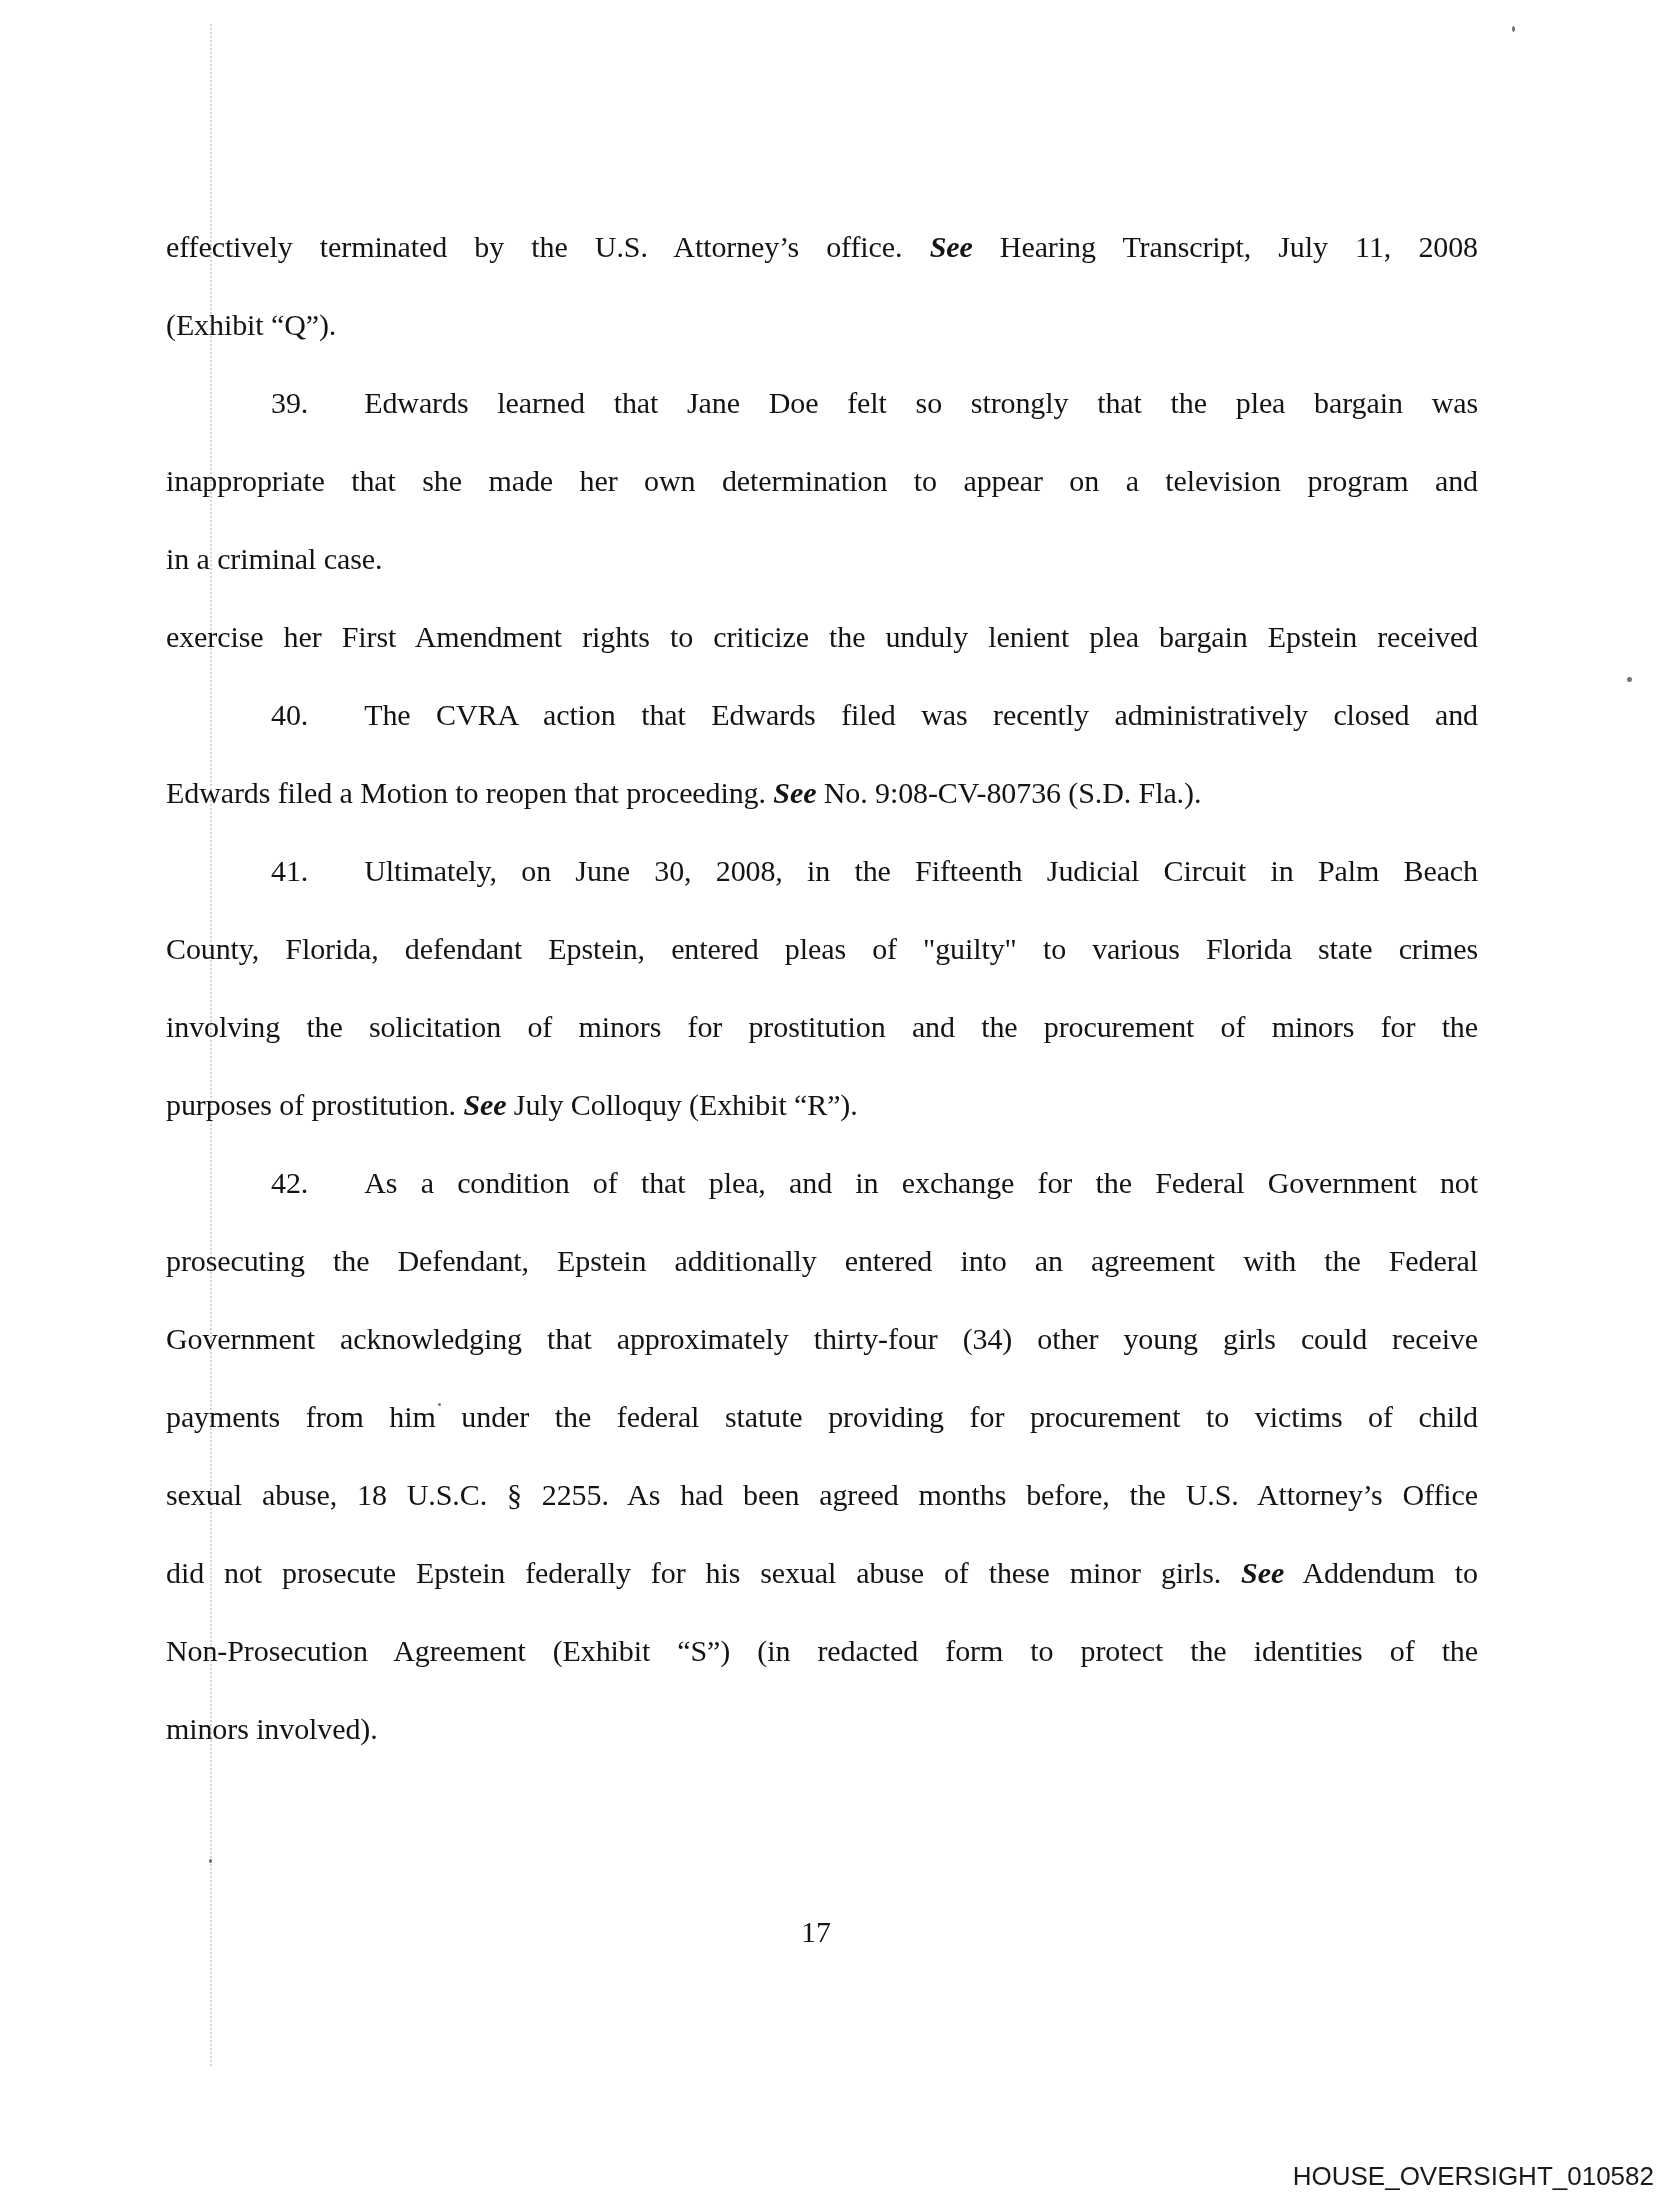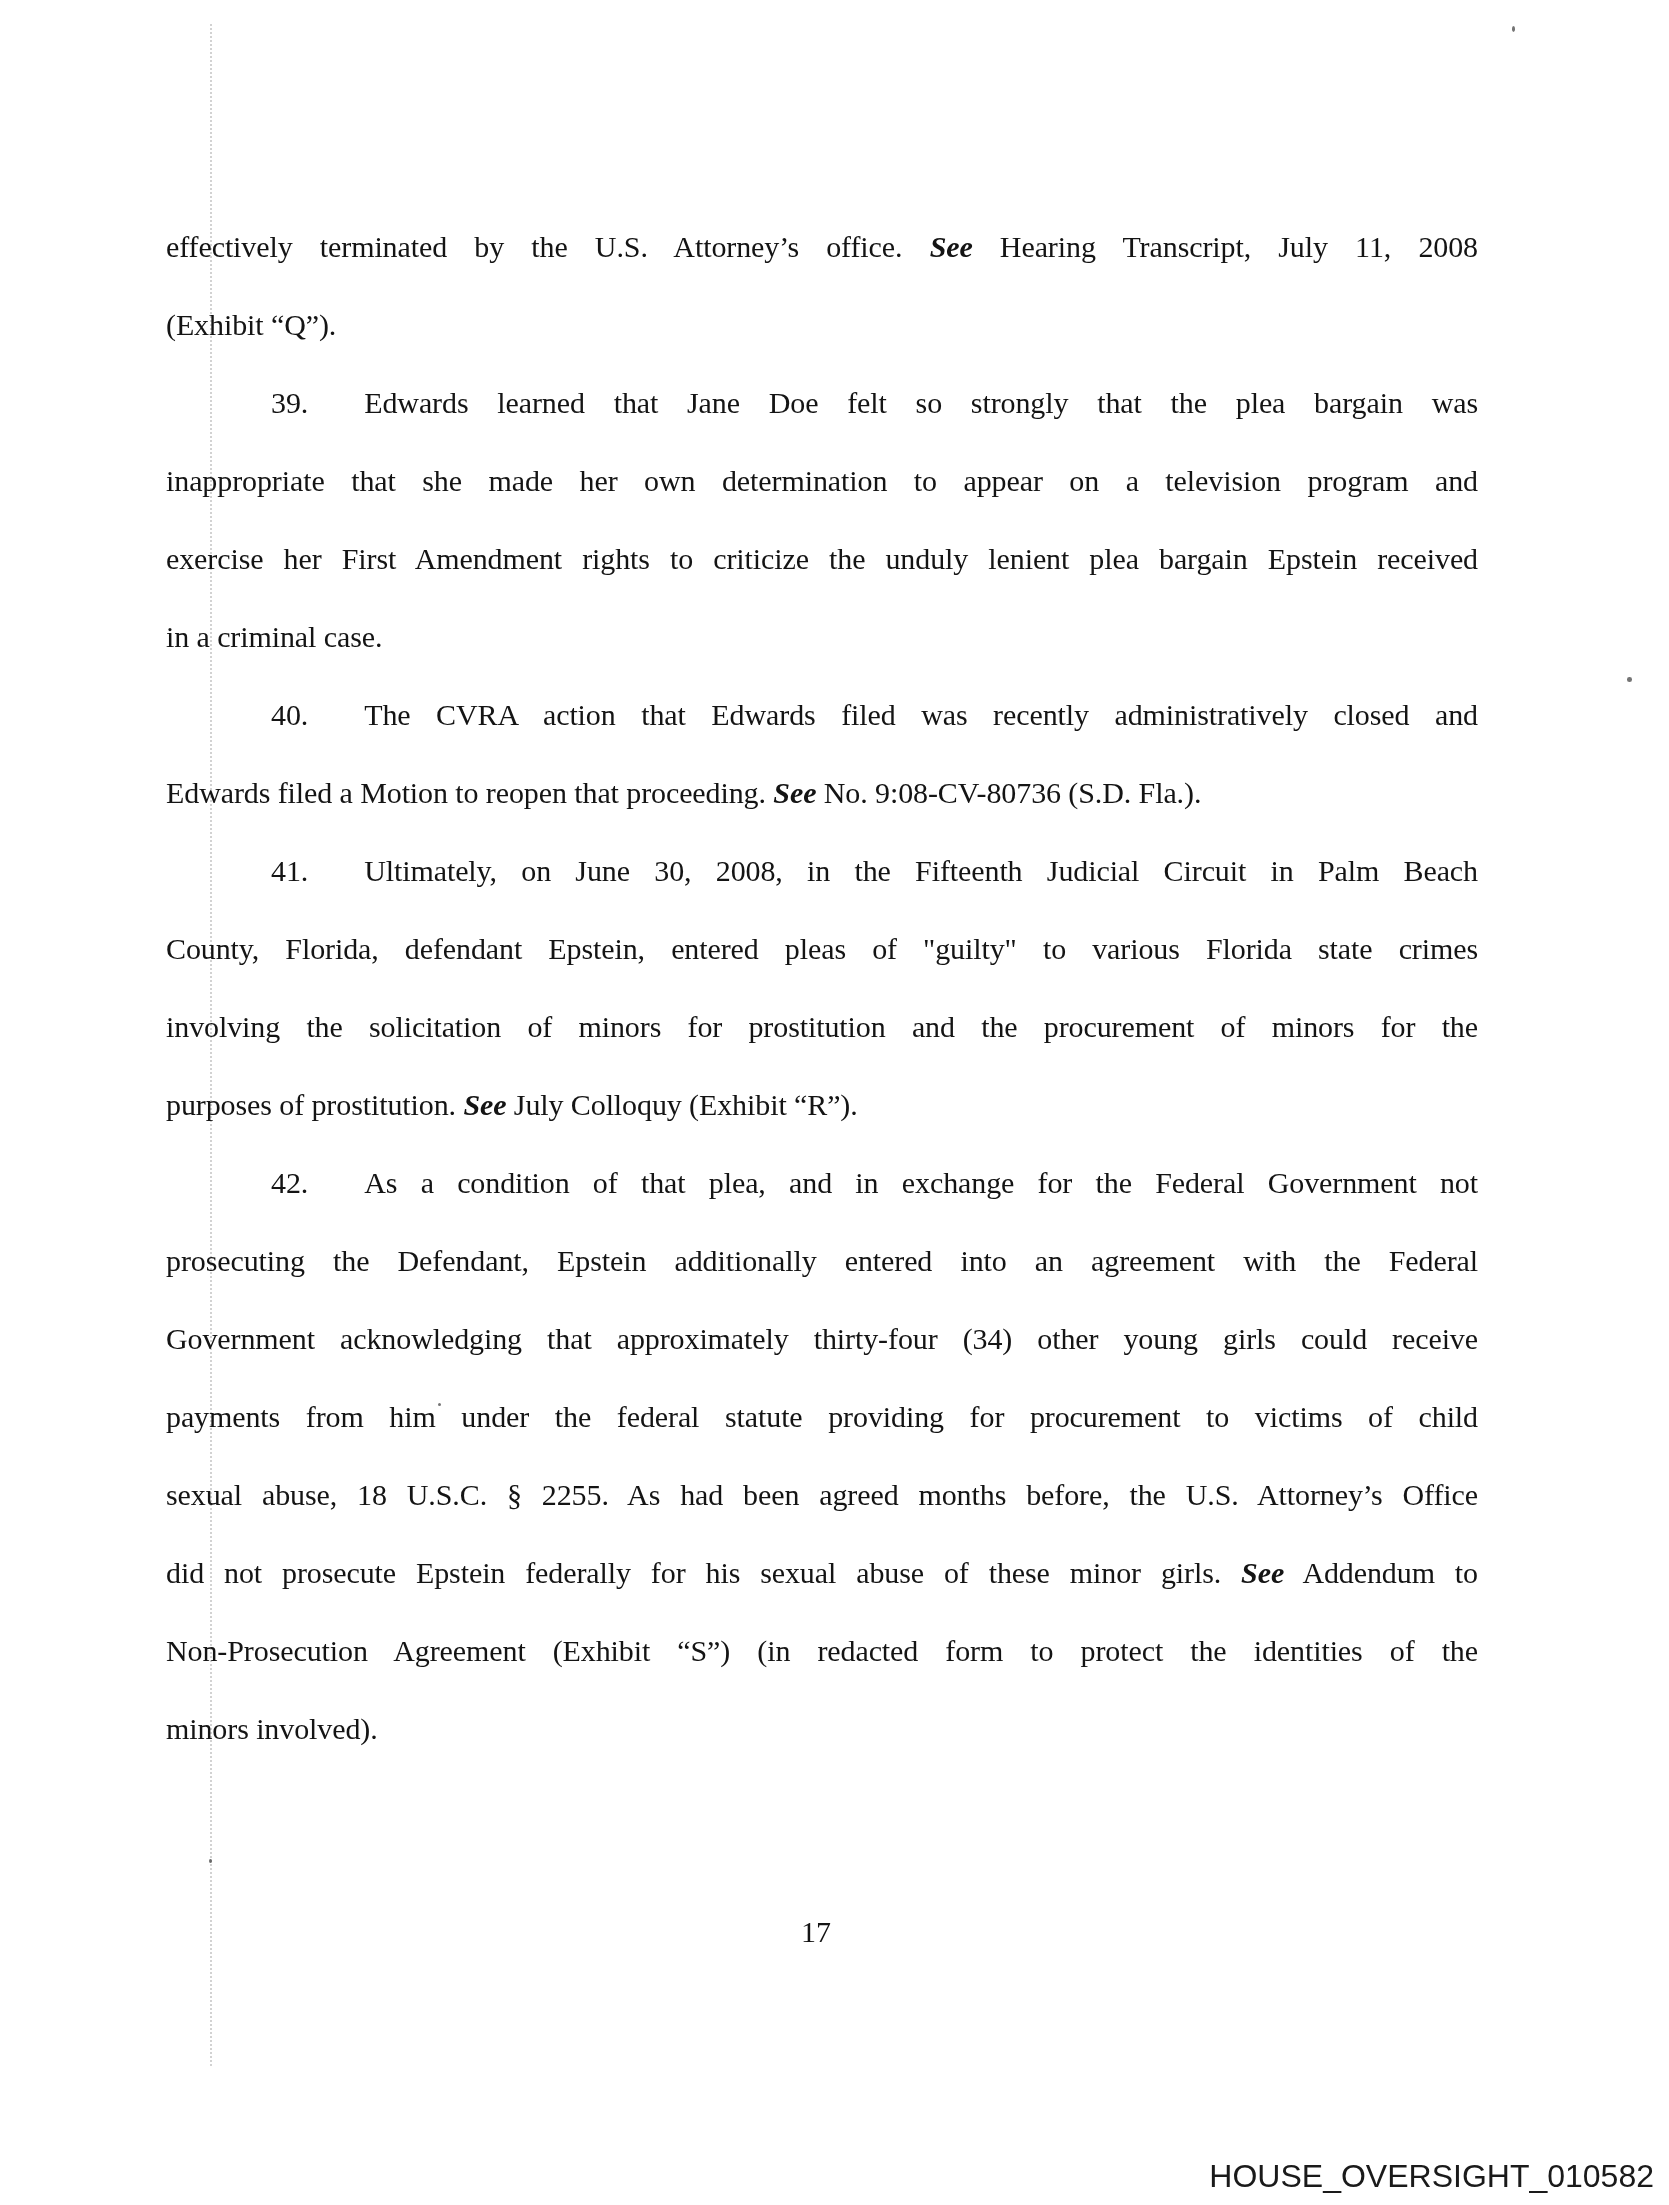--- a/index.html
+++ b/index.html
@@ -70,21 +70,21 @@
     width: 1312px;
     text-align: center;
     font-size: 30px;
     line-height: 35px;
   }
   .bates {
     position: absolute;
     top: 2158px;
     right: 15px;
     font-family: "Liberation Sans", "DejaVu Sans", sans-serif;
-    font-size: 32px;
+    font-size: 26px;
     line-height: 37px;
     color: #1a1a1a;
     text-align: right;
   }
 </style>
 </head>
 <body>
 
 <div class="page">
   <div class="margin-line"></div>
@@ -95,22 +95,22 @@
   <div class="speck" style="left:209px; top:1859px; width:2.6px; height:3.9px;"></div>
 
   <div class="body-text">
       <div>
         <div class="line"><span class="run">effectively terminated by the U.S. Attorney’s office.  </span><span class="run it">See</span><span class="run"> Hearing Transcript, July 11, 2008</span></div>
         <div class="line last"><span class="run">(Exhibit “Q”).</span></div>
       </div>
       <div>
         <div class="line"><span class="pnum">39.</span><span class="tab"></span><span class="run">Edwards learned that Jane Doe felt so strongly that the plea bargain was</span></div>
         <div class="line"><span class="run">inappropriate that she made her own determination to appear on a television program and</span></div>
+        <div class="line last"><span class="run">in a criminal case.</span></div>
         <div class="line"><span class="run">exercise her First Amendment rights to criticize the unduly lenient plea bargain Epstein received</span></div>
-        <div class="line last"><span class="run">in a criminal case.</span></div>
       </div>
       <div>
         <div class="line"><span class="pnum">40.</span><span class="tab"></span><span class="run">The CVRA action that Edwards filed was recently administratively closed and</span></div>
         <div class="line last"><span class="run">Edwards filed a Motion to reopen that proceeding.  </span><span class="run it">See</span><span class="run"> No. 9:08-CV-80736 (S.D. Fla.).</span></div>
       </div>
       <div>
         <div class="line"><span class="pnum">41.</span><span class="tab"></span><span class="run">Ultimately, on June 30, 2008, in the Fifteenth Judicial Circuit in Palm Beach</span></div>
         <div class="line"><span class="run">County, Florida, defendant Epstein, entered pleas of "guilty" to various Florida state crimes</span></div>
         <div class="line"><span class="run">involving the solicitation of minors for prostitution and the procurement of minors for the</span></div>
         <div class="line last"><span class="run">purposes of prostitution.  </span><span class="run it">See</span><span class="run"> July Colloquy (Exhibit “R”).</span></div>

